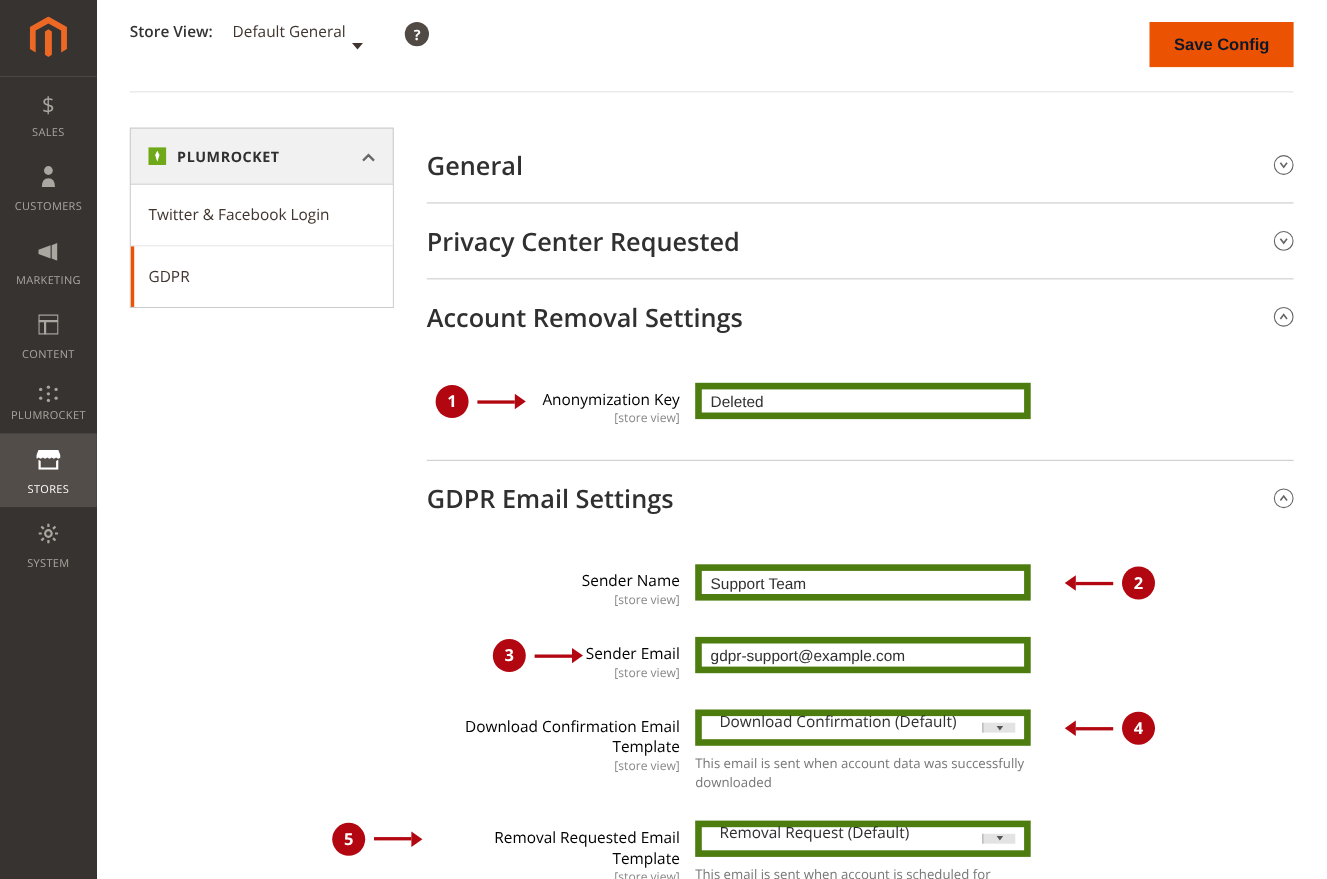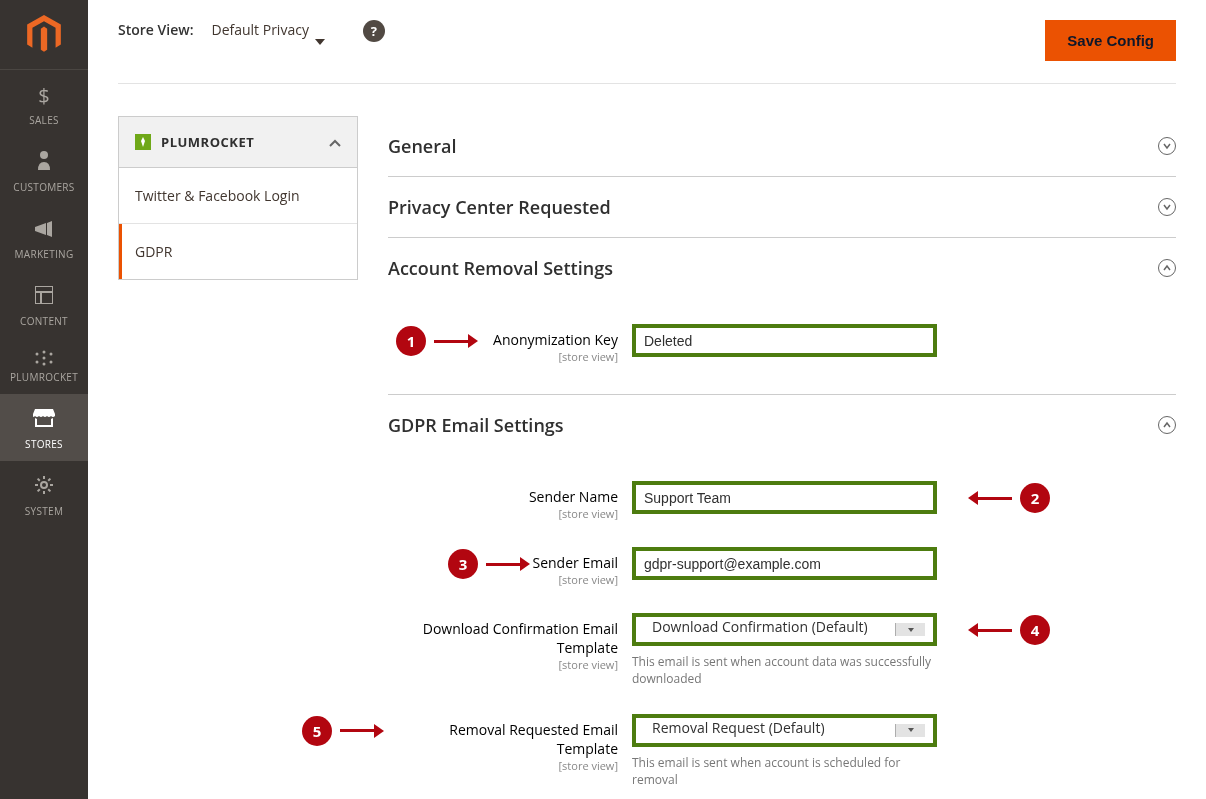--- a/index.html
+++ b/index.html
@@ -171,21 +171,21 @@
   max-width: 790px;
 }
 .section-hdr {
   display: flex;
   align-items: center;
   padding: 18px 0;
   border-bottom: 1px solid #ccc;
   cursor: pointer;
 }
 .section-hdr h2 {
-  font-size: 18px;
+  font-size: 23px;
   font-weight: 600;
   color: #303030;
 }
 .section-hdr .chev {
   margin-left: auto;
   width: 18px; height: 18px;
   border: 1px solid #666;
   border-radius: 50%;
   display: flex;
   align-items: center;
@@ -216,21 +216,21 @@
 .label-col .scope {
   font-size: 11px;
   color: #888;
 }
 .field-col {
   width: 305px;
 }
 .field-col input[type="text"], .field-col .select-wrap {
   width: 100%;
   height: 33px;
-  border: 4px solid #4d7c0f;
+  border: 6px solid #4d7c0f;
   padding: 6px 8px;
   font-size: 14px;
   color: #303030;
   background: #fff;
 }
 .select-wrap {
   display: flex;
   align-items: flex-end;
   padding: 0;
 }
@@ -376,21 +376,21 @@
         </svg>
     </span>
     <span class="label">SYSTEM</span>
   </div>
 </nav>
 
 <div class="main">
 
   <div class="page-header">
     <span class="store-view-label">Store View:</span>
-    <span class="store-view-select">Default Privacy</span>
+    <span class="store-view-select">Default General</span>
     <span class="help-icon">?</span>
     <span class="spacer"></span>
     <button class="save-btn">Save Config</button>
   </div>
 
   <div class="columns">
 
     <aside class="sidebar">
       <div class="sidebar-header">
         <span class="sidebar-header-icon">

